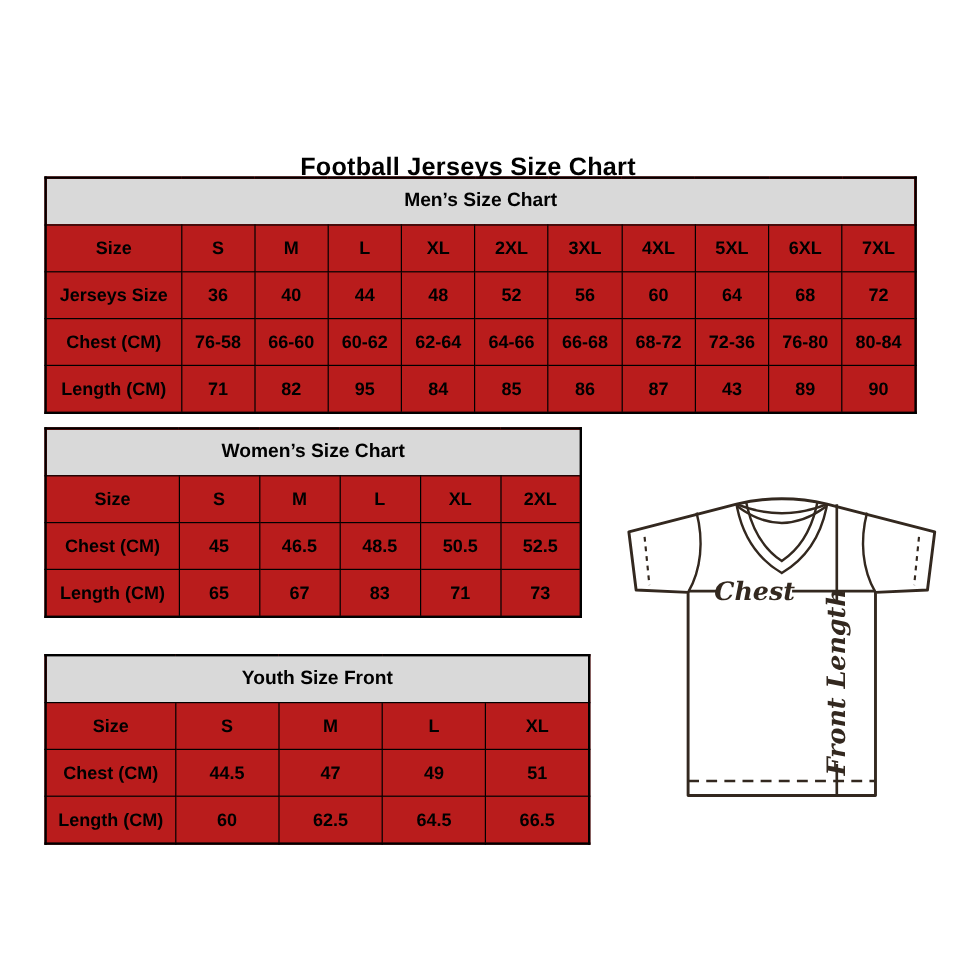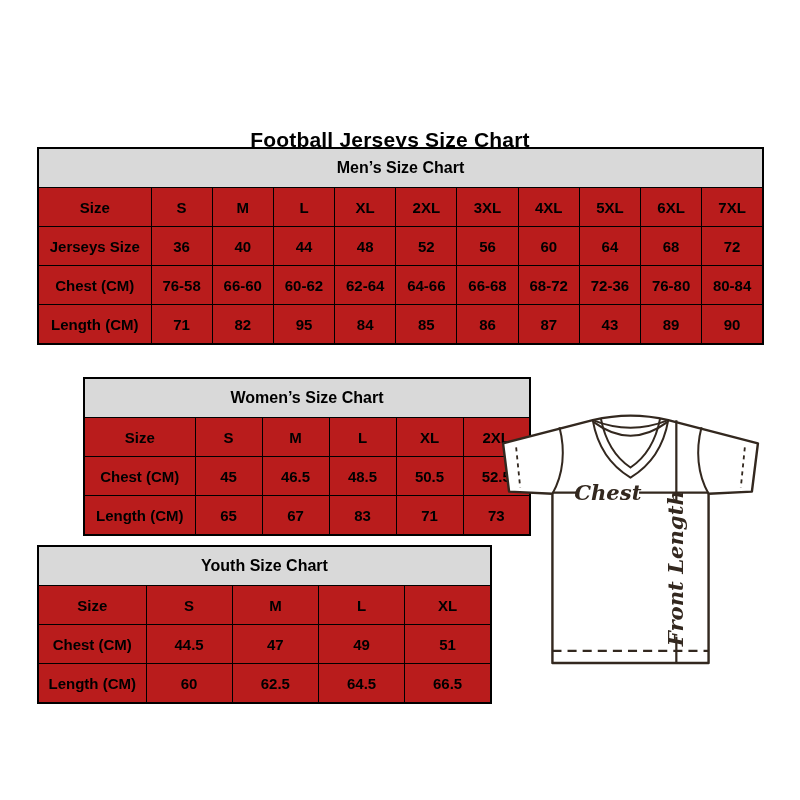--- a/index.html
+++ b/index.html
@@ -18,23 +18,23 @@
   }
   table.size-table th, table.size-table td {
     border:1.5px solid #000; text-align:center; vertical-align:middle;
     font-weight:bold; font-size:15px; padding:0; height:38px;
     overflow:hidden; white-space:nowrap;
   }
   table.size-table tr.section-header th {
     background:#d9d9d9; font-size:16px; height:38px;
   }
   #mens-table   { left:37px; top:147px; width:727px; }
-  #womens-table { left:37px; top:377px; width:448px;margin-left:46px; }
+  #womens-table { left:37px; top:356px; width:448px; }
   #youth-table  { left:37px; top:545px; width:455px; }
-  #jersey-wrap  { position:absolute; left:495px; top:402px; width:272px; height:272px; }
+  #jersey-wrap  { position:absolute; left:516px; top:402px; width:272px; height:272px; }
   .jersey-outline { fill:#ffffff; stroke:#33281f; stroke-width:2.4; stroke-linejoin:round; }
   .jersey-line    { fill:none; stroke:#33281f; stroke-width:2; }
   .measure-line   { fill:none; stroke:#33281f; stroke-width:2.2; }
   .dash-fine  { stroke-dasharray:4 4;  stroke-width:1.8; }
   .dash-hem   { stroke-dasharray:9 6; }
   .diagram-label {
     font-family:"DejaVu Serif","Liberation Serif",serif;
     font-style:italic; font-weight:bold; font-size:21px; fill:#33281f;
   }
 </style>
@@ -159,21 +159,21 @@
 <table class="size-table" id="youth-table">
   <colgroup>
     <col style="width:108px">
       <col>
       <col>
       <col>
       <col>
   </colgroup>
   <tbody>
     <tr class="section-header">
-      <th colspan="5">Youth Size Chart</th>
+      <th colspan="5">Youth Size Front</th>
     </tr>
     <tr>
       <td>Size</td>
       <td>S</td>
       <td>M</td>
       <td>L</td>
       <td>XL</td>
     </tr>
     <tr>
       <td>Chest (CM)</td>

